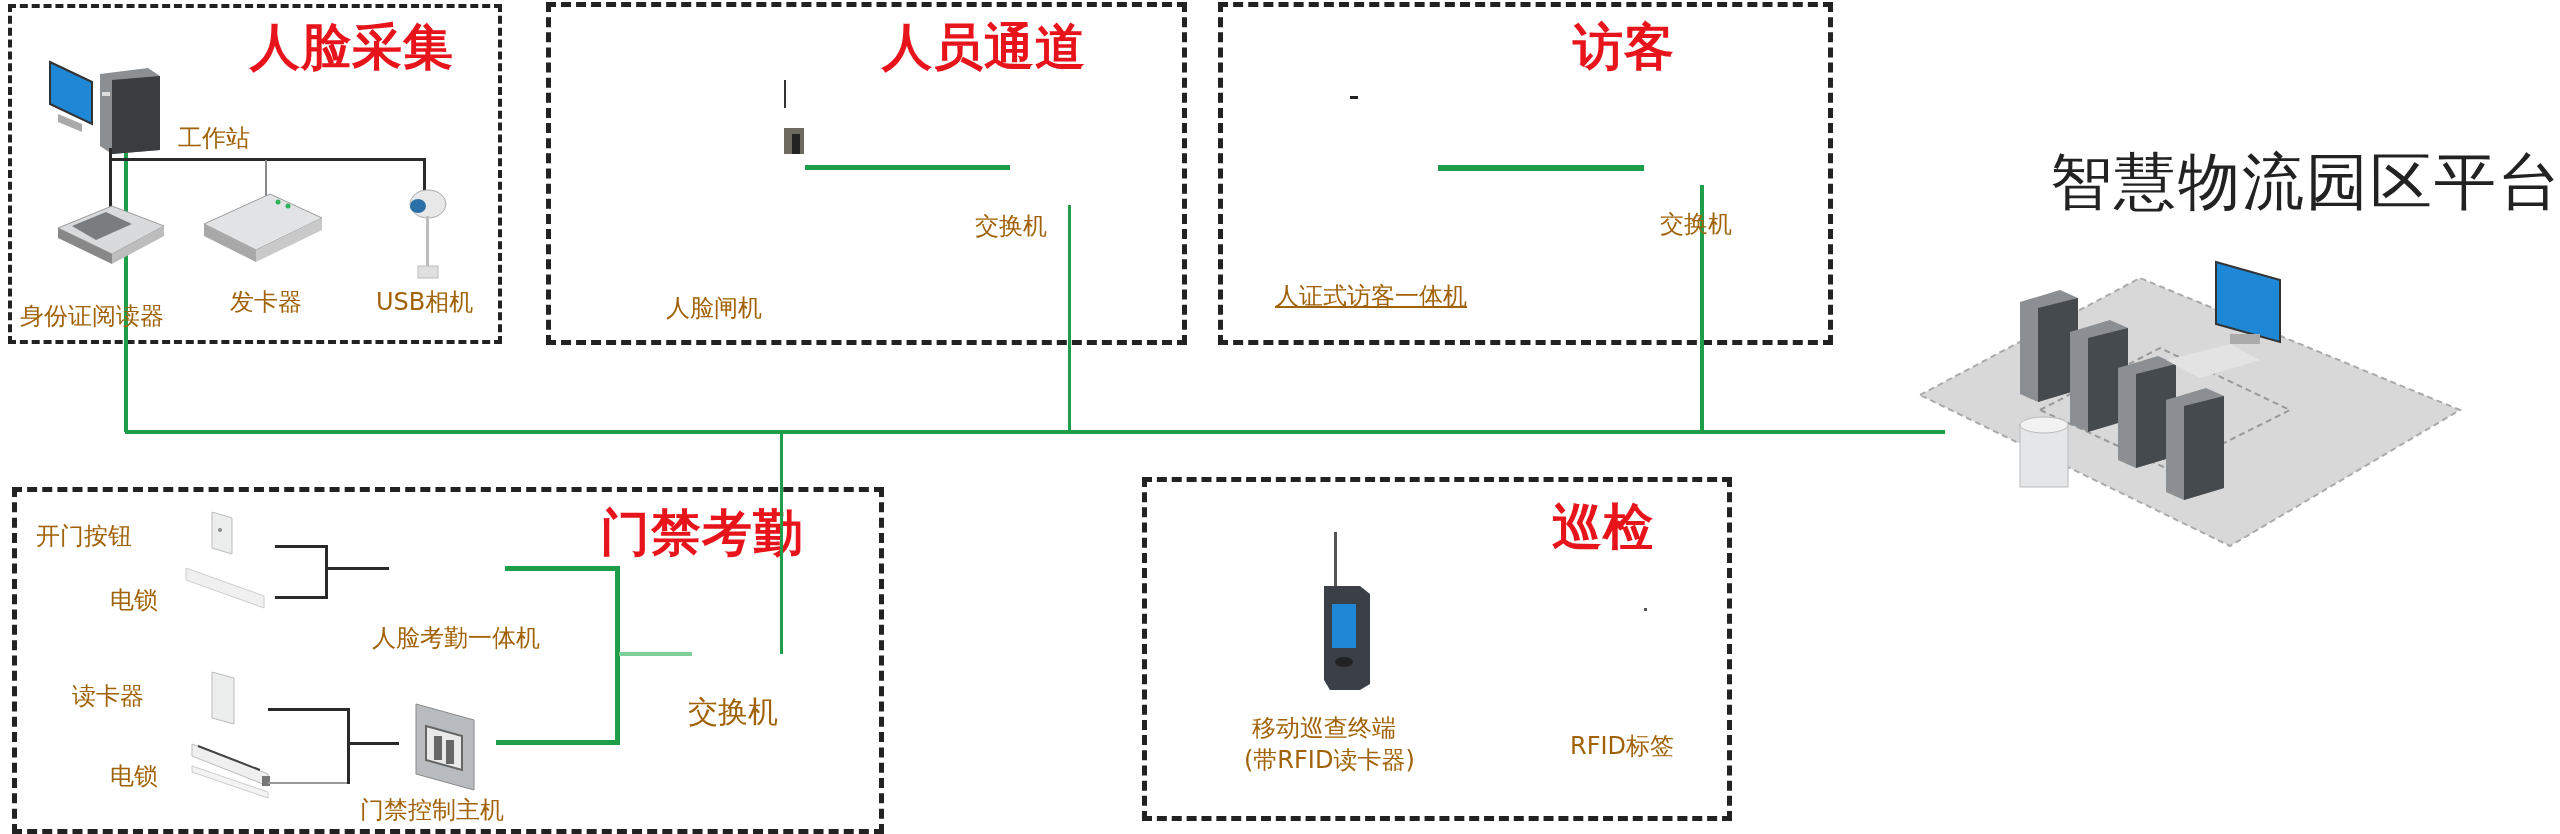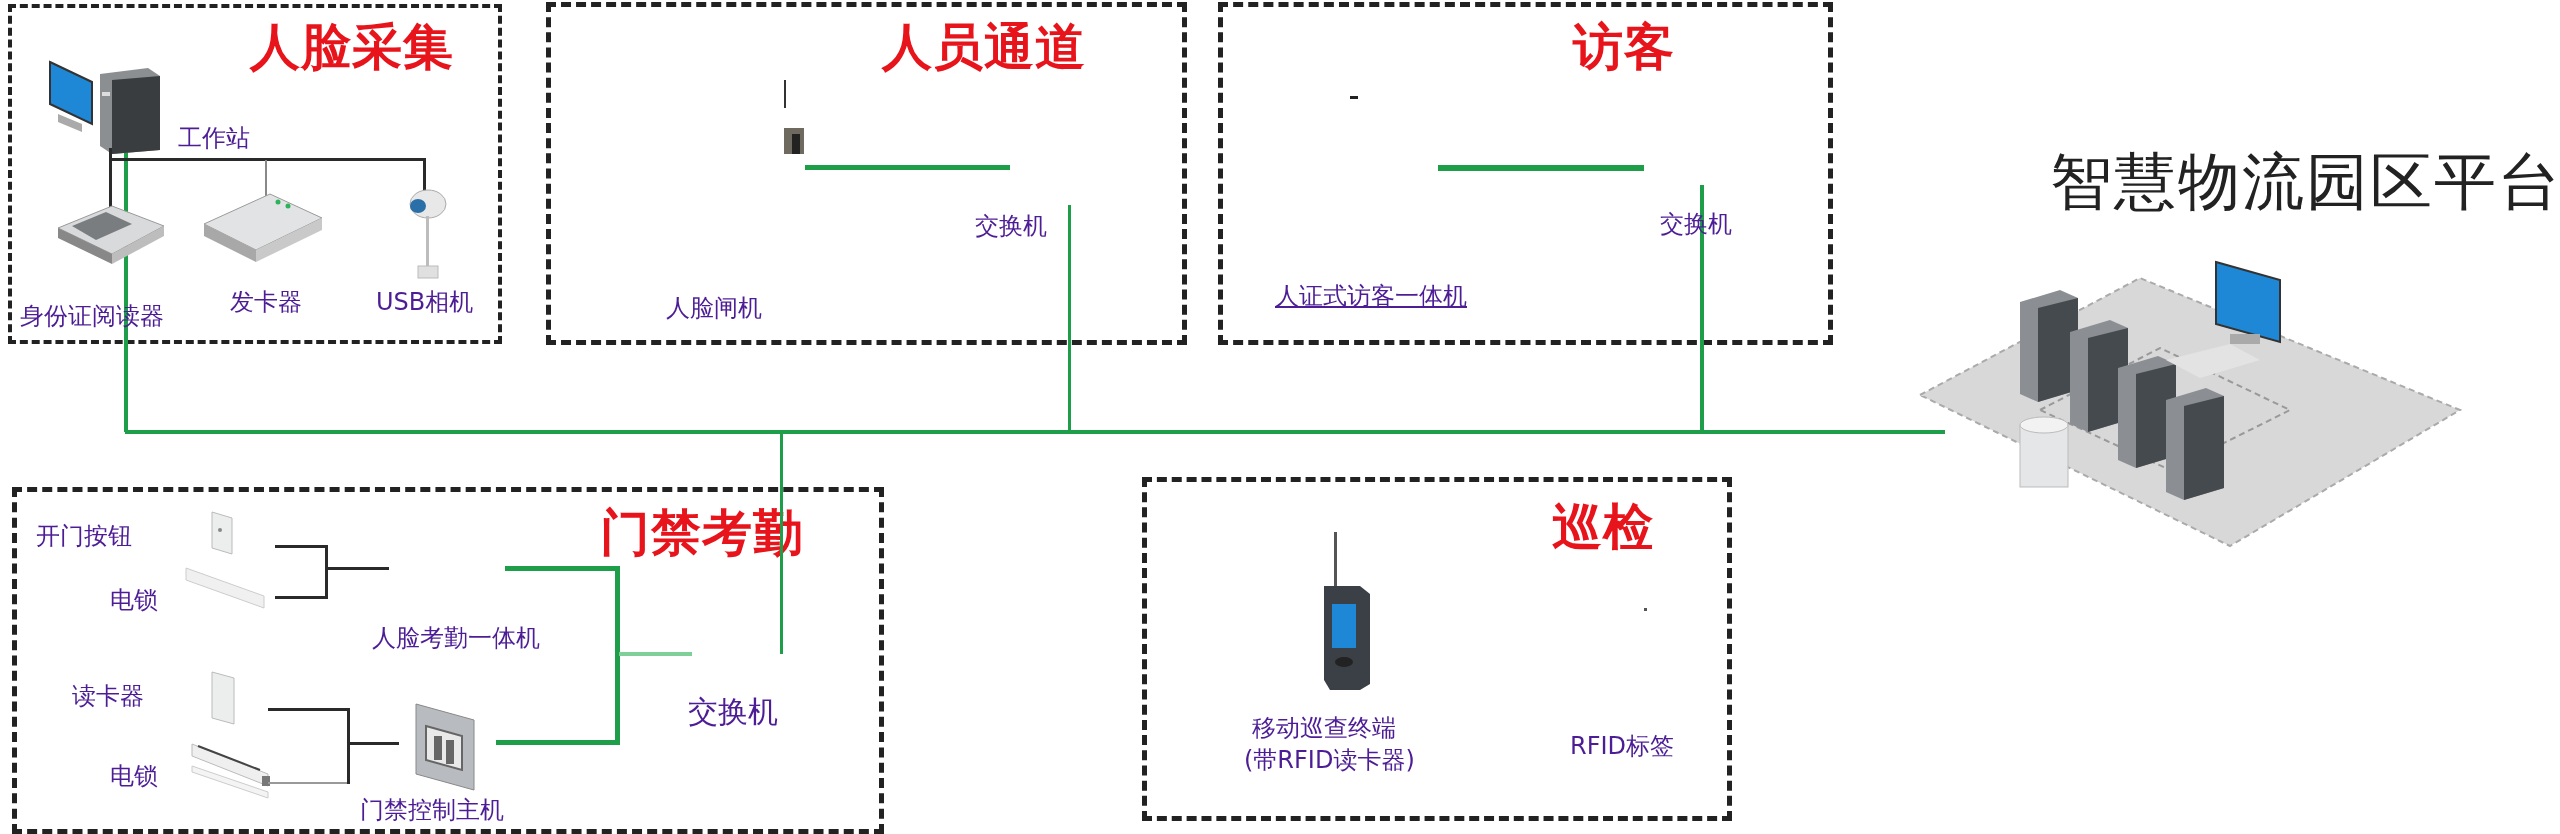--- a/index.html
+++ b/index.html
@@ -2,21 +2,21 @@
 <html><head>
 <meta charset="utf-8">
 <style>
   html, body { margin:0; padding:0; background:#ffffff; }
   body { width:2560px; height:834px; position:relative; overflow:hidden;
          font-family:"DejaVu Sans","Liberation Sans",sans-serif; color:#222; }
   .abs { position:absolute; }
   .box { position:absolute; border:4px dashed #222; box-sizing:border-box; }
   .box.thick { border-width:5px; }
   .title { position:absolute; color:#e8141b; font-weight:bold; font-size:50px; letter-spacing:1px; white-space:nowrap; }
-  .lbl { position:absolute; font-size:24px; color:#4c1d95; white-space:nowrap; }
+  .lbl { position:absolute; font-size:24px; color:#a16207; white-space:nowrap; }
   .lbl.big { font-size:30px; }
   .platform-title { position:absolute; font-size:62px; color:#222; white-space:nowrap; letter-spacing:2px; }
   .g { position:absolute; background:#1f9e4a; }
   .gl { position:absolute; background:#7fcf99; }
   .k { position:absolute; background:#2a2a2a; }
   svg { position:absolute; overflow:visible; }
 </style>
 </head>
 <body>
 

